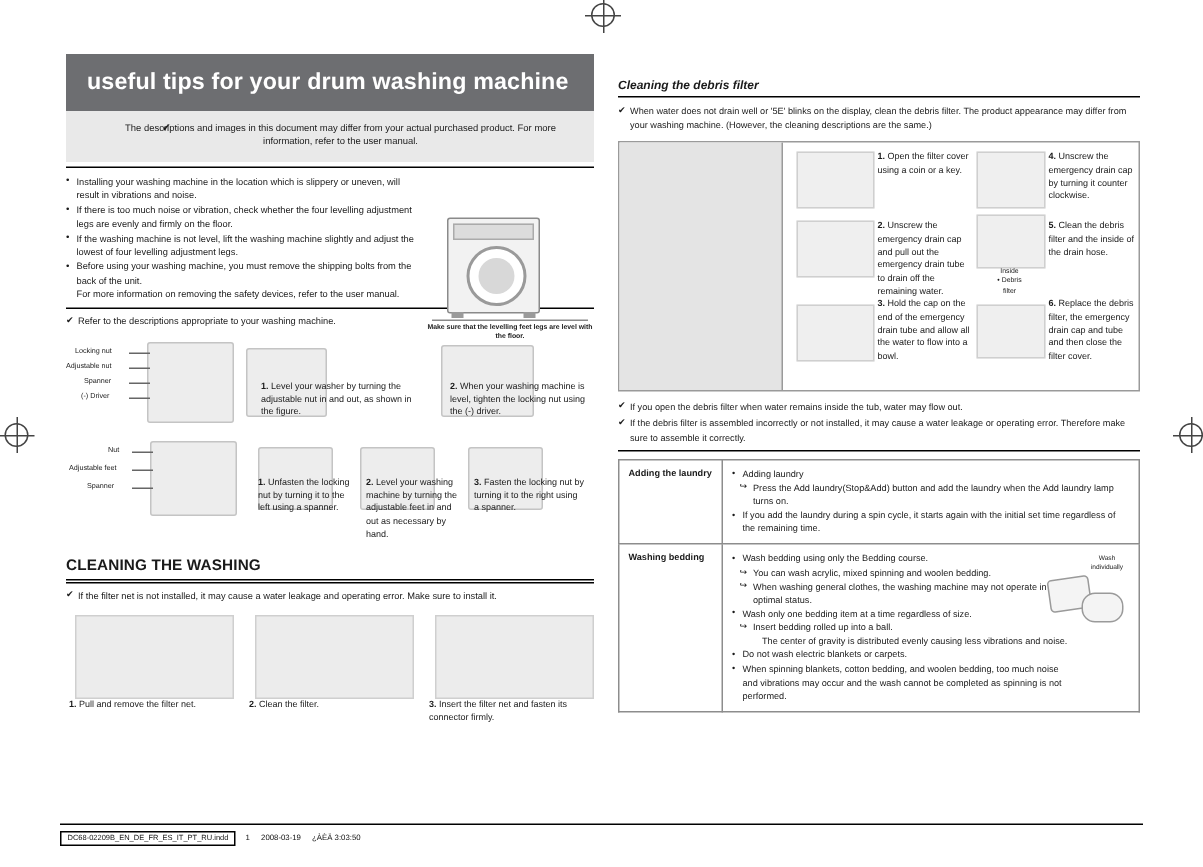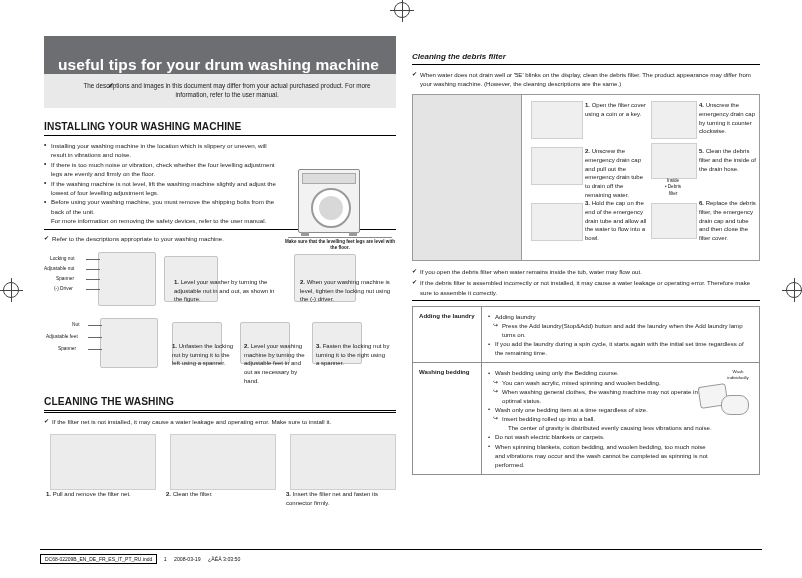--- a/index.html
+++ b/index.html
@@ -22,21 +22,21 @@
   .reg-left{left:3px;top:282px;}
   .reg-right{left:786px;top:282px;}
 
   
   .col-left{position:absolute;left:44px;top:36px;width:352px;}
   .col-right{position:absolute;left:412px;top:36px;width:348px;}
 
   
   .banner{
     background:#6d6e71;color:#fff;
-    height:38px;display:flex;align-items:flex-end;
+    height:38px;display:flex;align-items:center;
     padding-left:14px;box-sizing:border-box;
     font-size:15.5px;font-weight:bold;letter-spacing:.1px;
   }
   .banner-note{
     background:#e9e9e9;color:#1a1a1a;
     font-size:6.3px;line-height:1.5;
     padding:7px 10px 8px 24px;
     position:relative;
     text-align:center;
   }
@@ -136,21 +136,20 @@
   <div class="col-left">
 
     <div class="banner">
       <span>useful tips for your drum washing machine</span>
     </div>
     <div class="banner-note">
       <span class="chk">✔</span>
       <span>The descriptions and images in this document may differ from your actual purchased product. For more information, refer to the user manual.</span>
     </div>
 
-    <h2 class="sec">INSTALLING YOUR WASHING MACHINE</h2>
     <div class="rule"></div>
 
     <div style="position:relative;">
       <ul class="b" style="width:236px;">
         <li>Installing your washing machine in the location which is slippery or uneven, will result in vibrations and noise.</li>
         <li>If there is too much noise or vibration, check whether the four levelling adjustment legs are evenly and firmly on the floor.</li>
         <li>If the washing machine is not level, lift the washing machine slightly and adjust the lowest of four levelling adjustment legs.</li>
         <li>Before using your washing machine, you must remove the shipping bolts from the back of the unit.</li>
         <li class="cont">For more information on removing the safety devices, refer to the user manual.</li>
       </ul>

